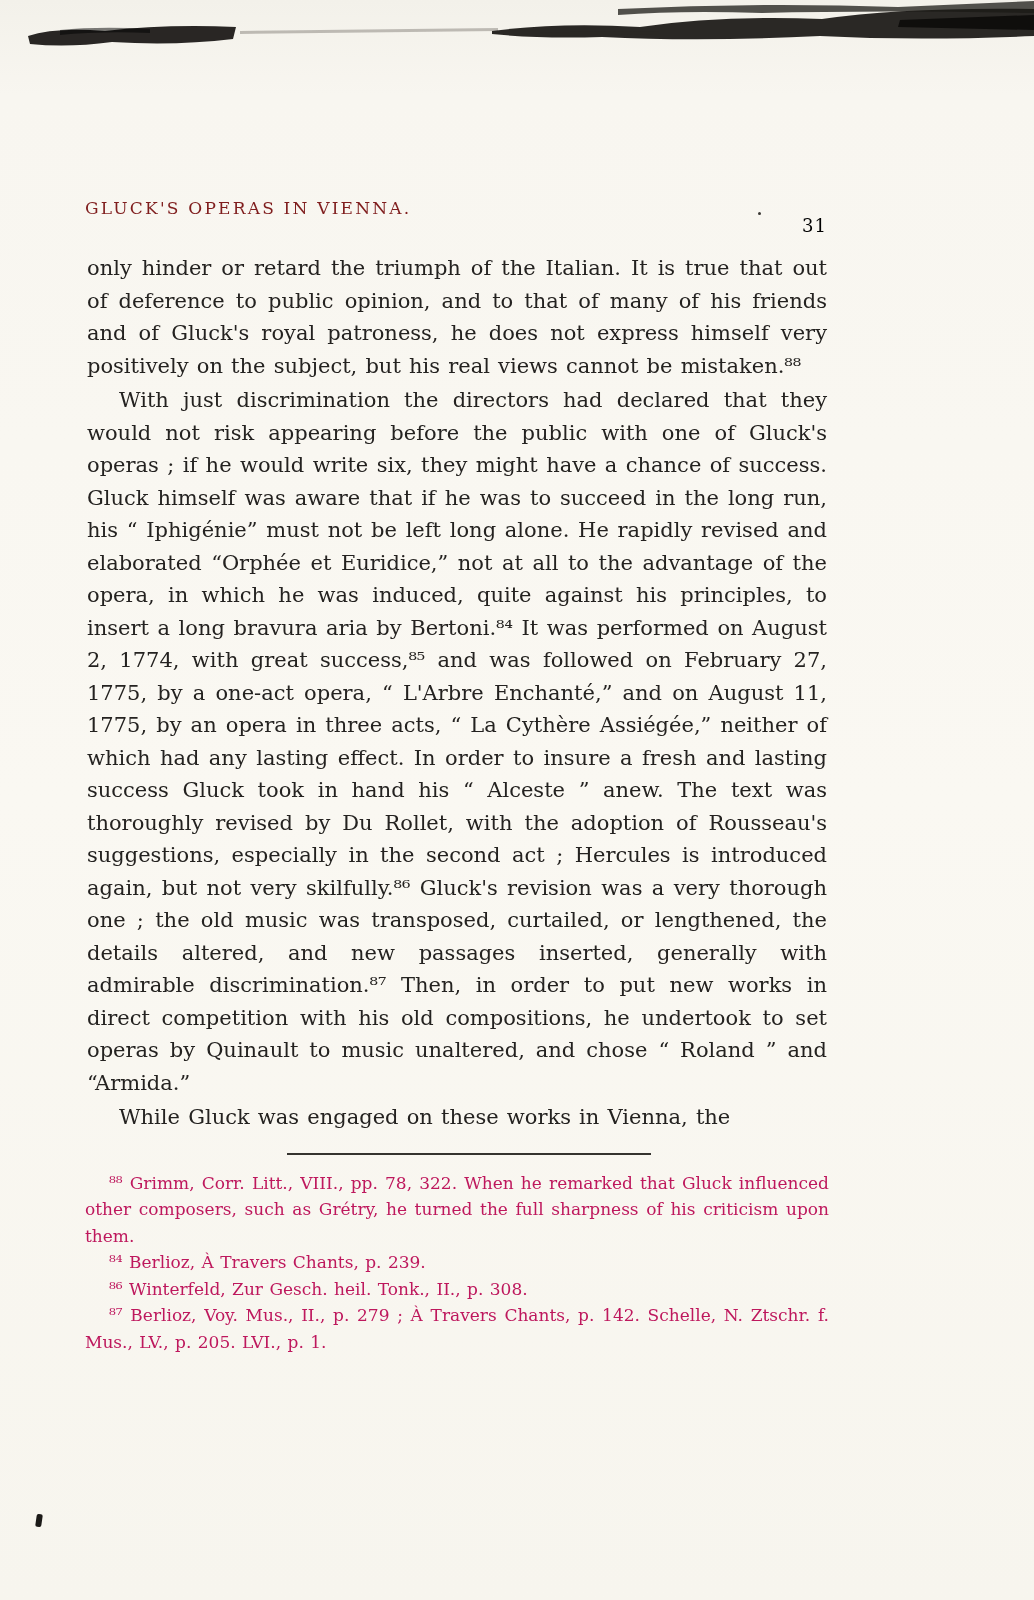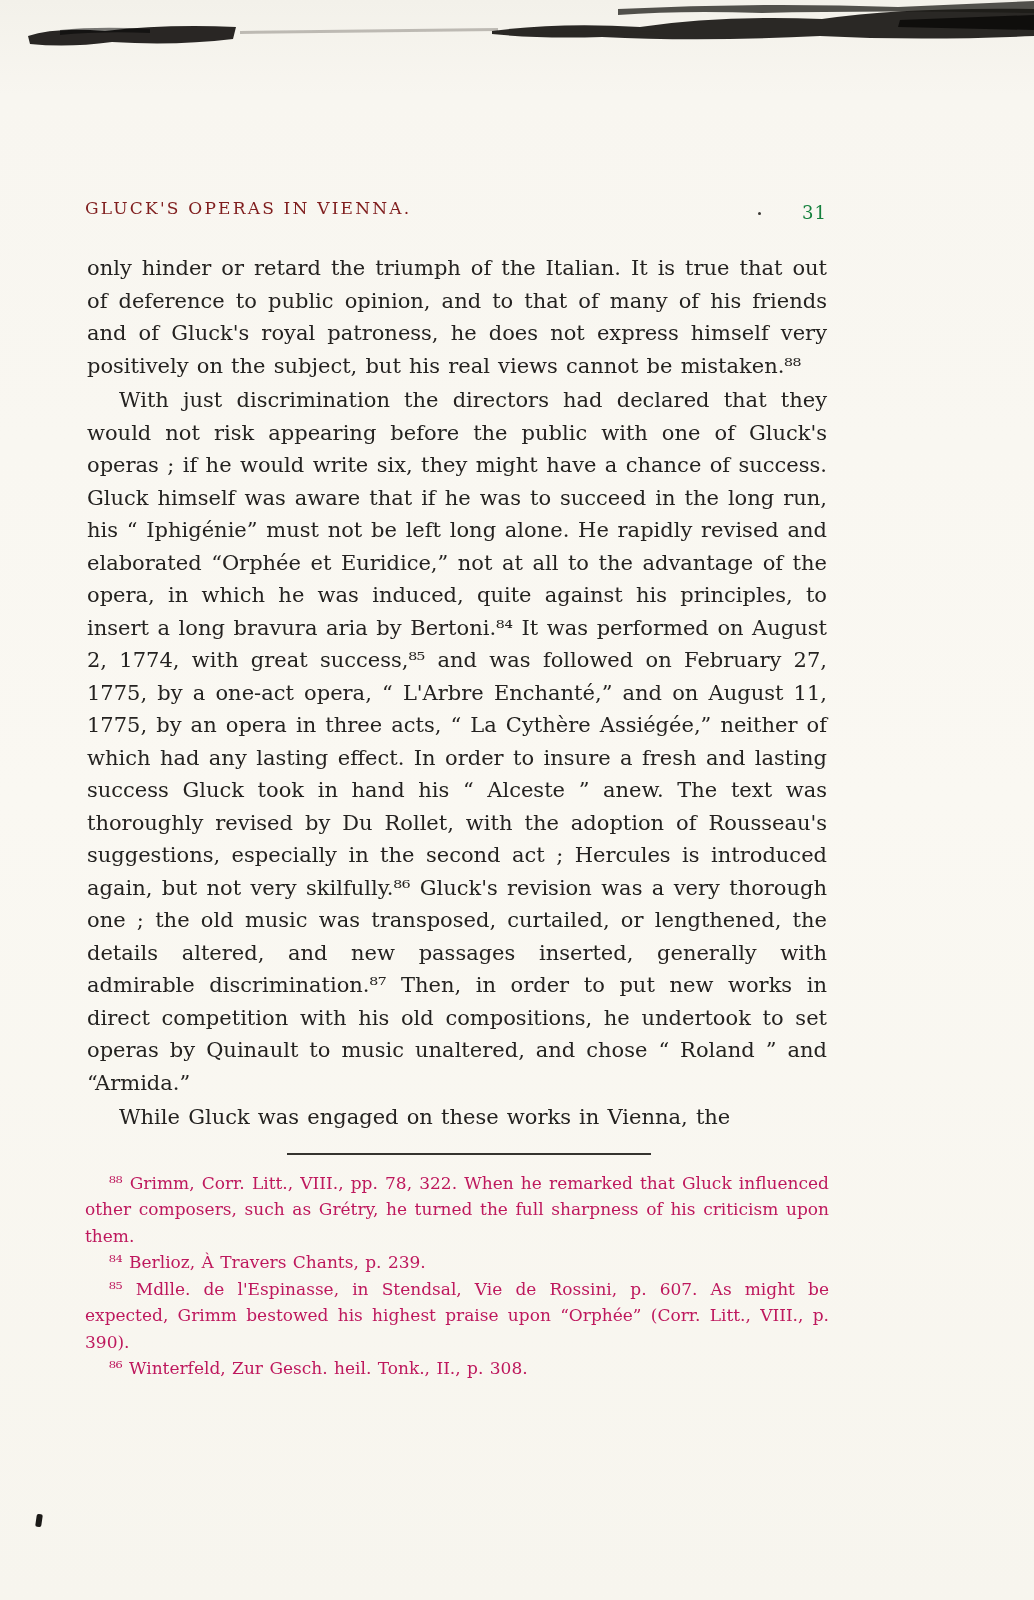--- a/index.html
+++ b/index.html
@@ -42,24 +42,24 @@
   .running-head .title {
     display: block;
     text-align: left;
     font-size: 17px;
     letter-spacing: 2.2px;
     color: #7f1d1d;
   }
   .running-head .pagenum {
     position: absolute;
     right: 2px;
-    top: 4px;
+    top: 17px;
     font-size: 18px;
     letter-spacing: 1px;
-    color: #15803d;
+    color: #000000;
   }
   .running-head .speck {
     position: absolute;
     right: 68px;
     top: 14px;
     width: 3px; height: 3px;
     background: #3a3834;
     border-radius: 50%;
   }
   .body-text {
@@ -119,17 +119,17 @@
     <p>only hinder or retard the triumph of the Italian. It is true that out of deference to public opinion, and to that of many of his friends and of Gluck's royal patroness, he does not express himself very positively on the subject, but his real views cannot be mistaken.⁸⁸</p>
     <p class="indent">With just discrimination the directors had declared that they would not risk appearing before the public with one of Gluck's operas ; if he would write six, they might have a chance of success. Gluck himself was aware that if he was to succeed in the long run, his “ Iphigénie” must not be left long alone. He rapidly revised and elaborated “Orphée et Euridice,” not at all to the advantage of the opera, in which he was induced, quite against his principles, to insert a long bravura aria by Bertoni.⁸⁴ It was performed on August 2, 1774, with great success,⁸⁵ and was followed on February 27, 1775, by a one-act opera, “ L'Arbre Enchanté,” and on August 11, 1775, by an opera in three acts, “ La Cythère Assiégée,” neither of which had any lasting effect. In order to insure a fresh and lasting success Gluck took in hand his “ Alceste ” anew. The text was thoroughly revised by Du Rollet, with the adoption of Rousseau's suggestions, especially in the second act ; Hercules is introduced again, but not very skilfully.⁸⁶ Gluck's revision was a very thorough one ; the old music was transposed, curtailed, or lengthened, the details altered, and new passages inserted, generally with admirable discrimination.⁸⁷ Then, in order to put new works in direct competition with his old compositions, he undertook to set operas by Quinault to music unaltered, and chose “ Roland ” and “Armida.”</p>
     <p class="indent">While Gluck was engaged on these works in Vienna, the</p>
   </div>
 
   <div class="footnote-rule"></div>
 
   <div class="footnotes">
     <p>⁸⁸ Grimm, Corr. Litt., VIII., pp. 78, 322. When he remarked that Gluck influenced other composers, such as Grétry, he turned the full sharpness of his criticism upon them.</p>
     <p>⁸⁴ Berlioz, À Travers Chants, p. 239.</p>
-    <p>⁸⁵ Mdlle. de l'Espinasse, in Stendsal, Vie de Rossini, p. 607. As might be expected, Grimm bestowed his highest praise upon “Orphée” (Corr. Litt., VIII., p. 390).</p>
     <p>⁸⁶ Winterfeld, Zur Gesch. heil. Tonk., II., p. 308.</p>
+    <p>⁸⁷ Berlioz, Voy. Mus., II., p. 279 ; À Travers Chants, p. 142. Schelle, N. Ztschr. f. Mus., LV., p. 205. LVI., p. 1.</p>
   </div>
 
 </div>
 
 </body></html>

